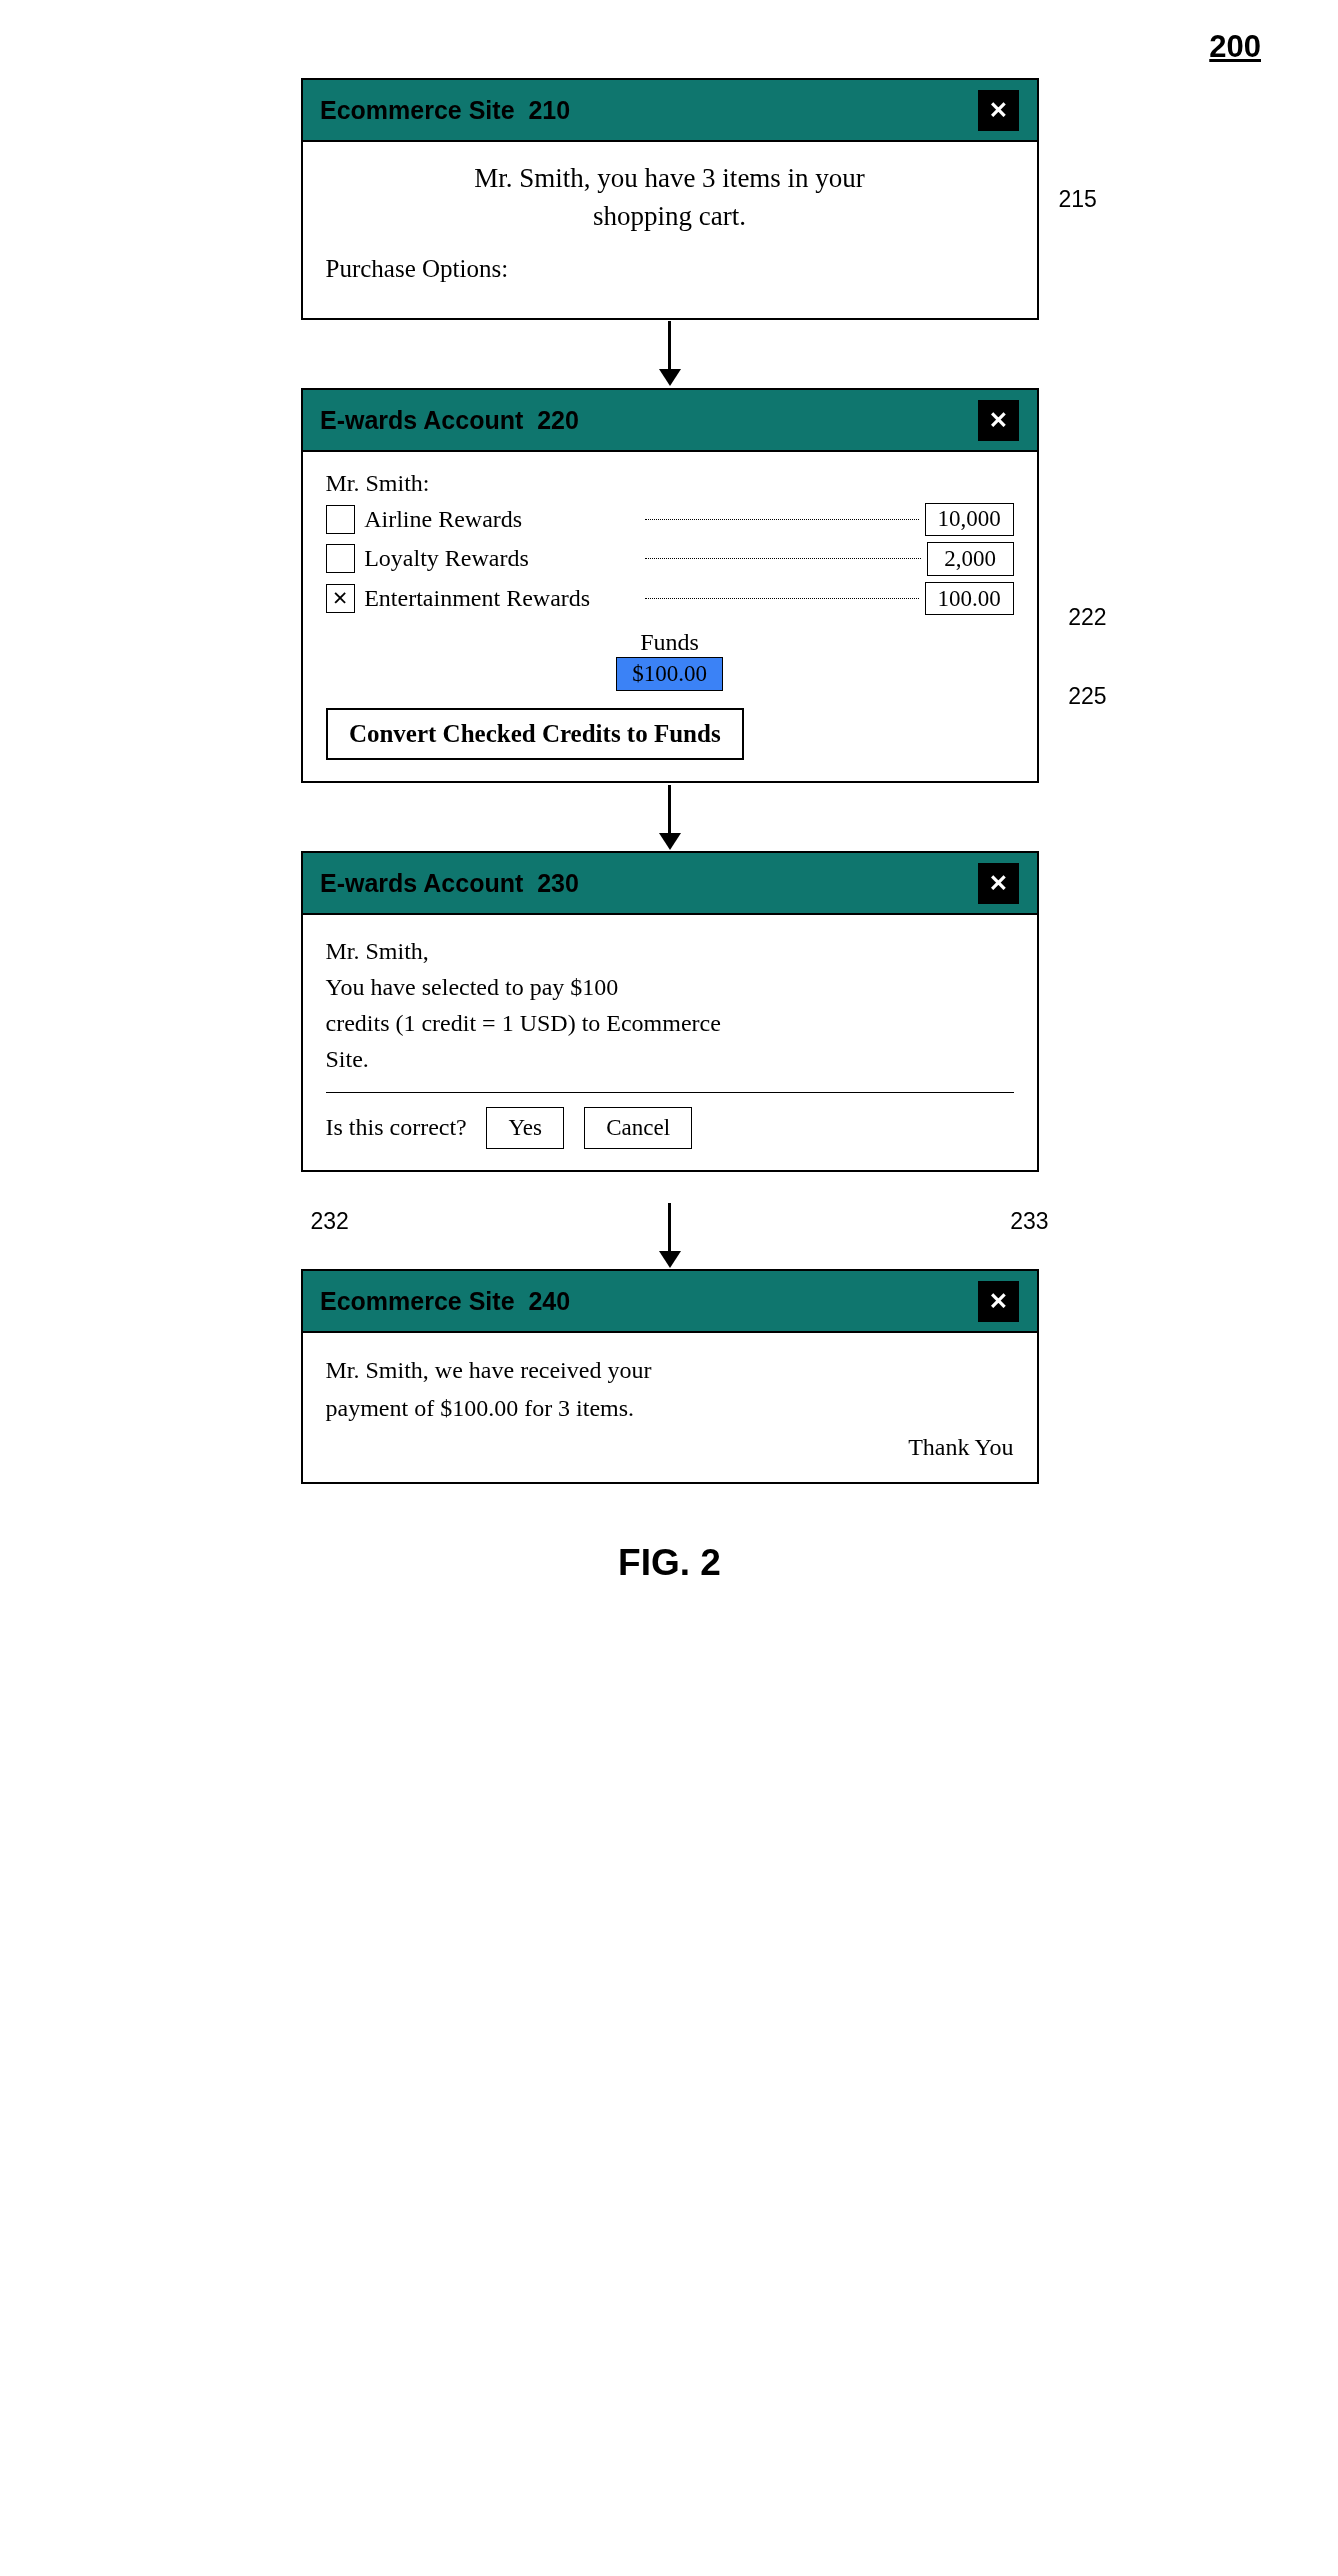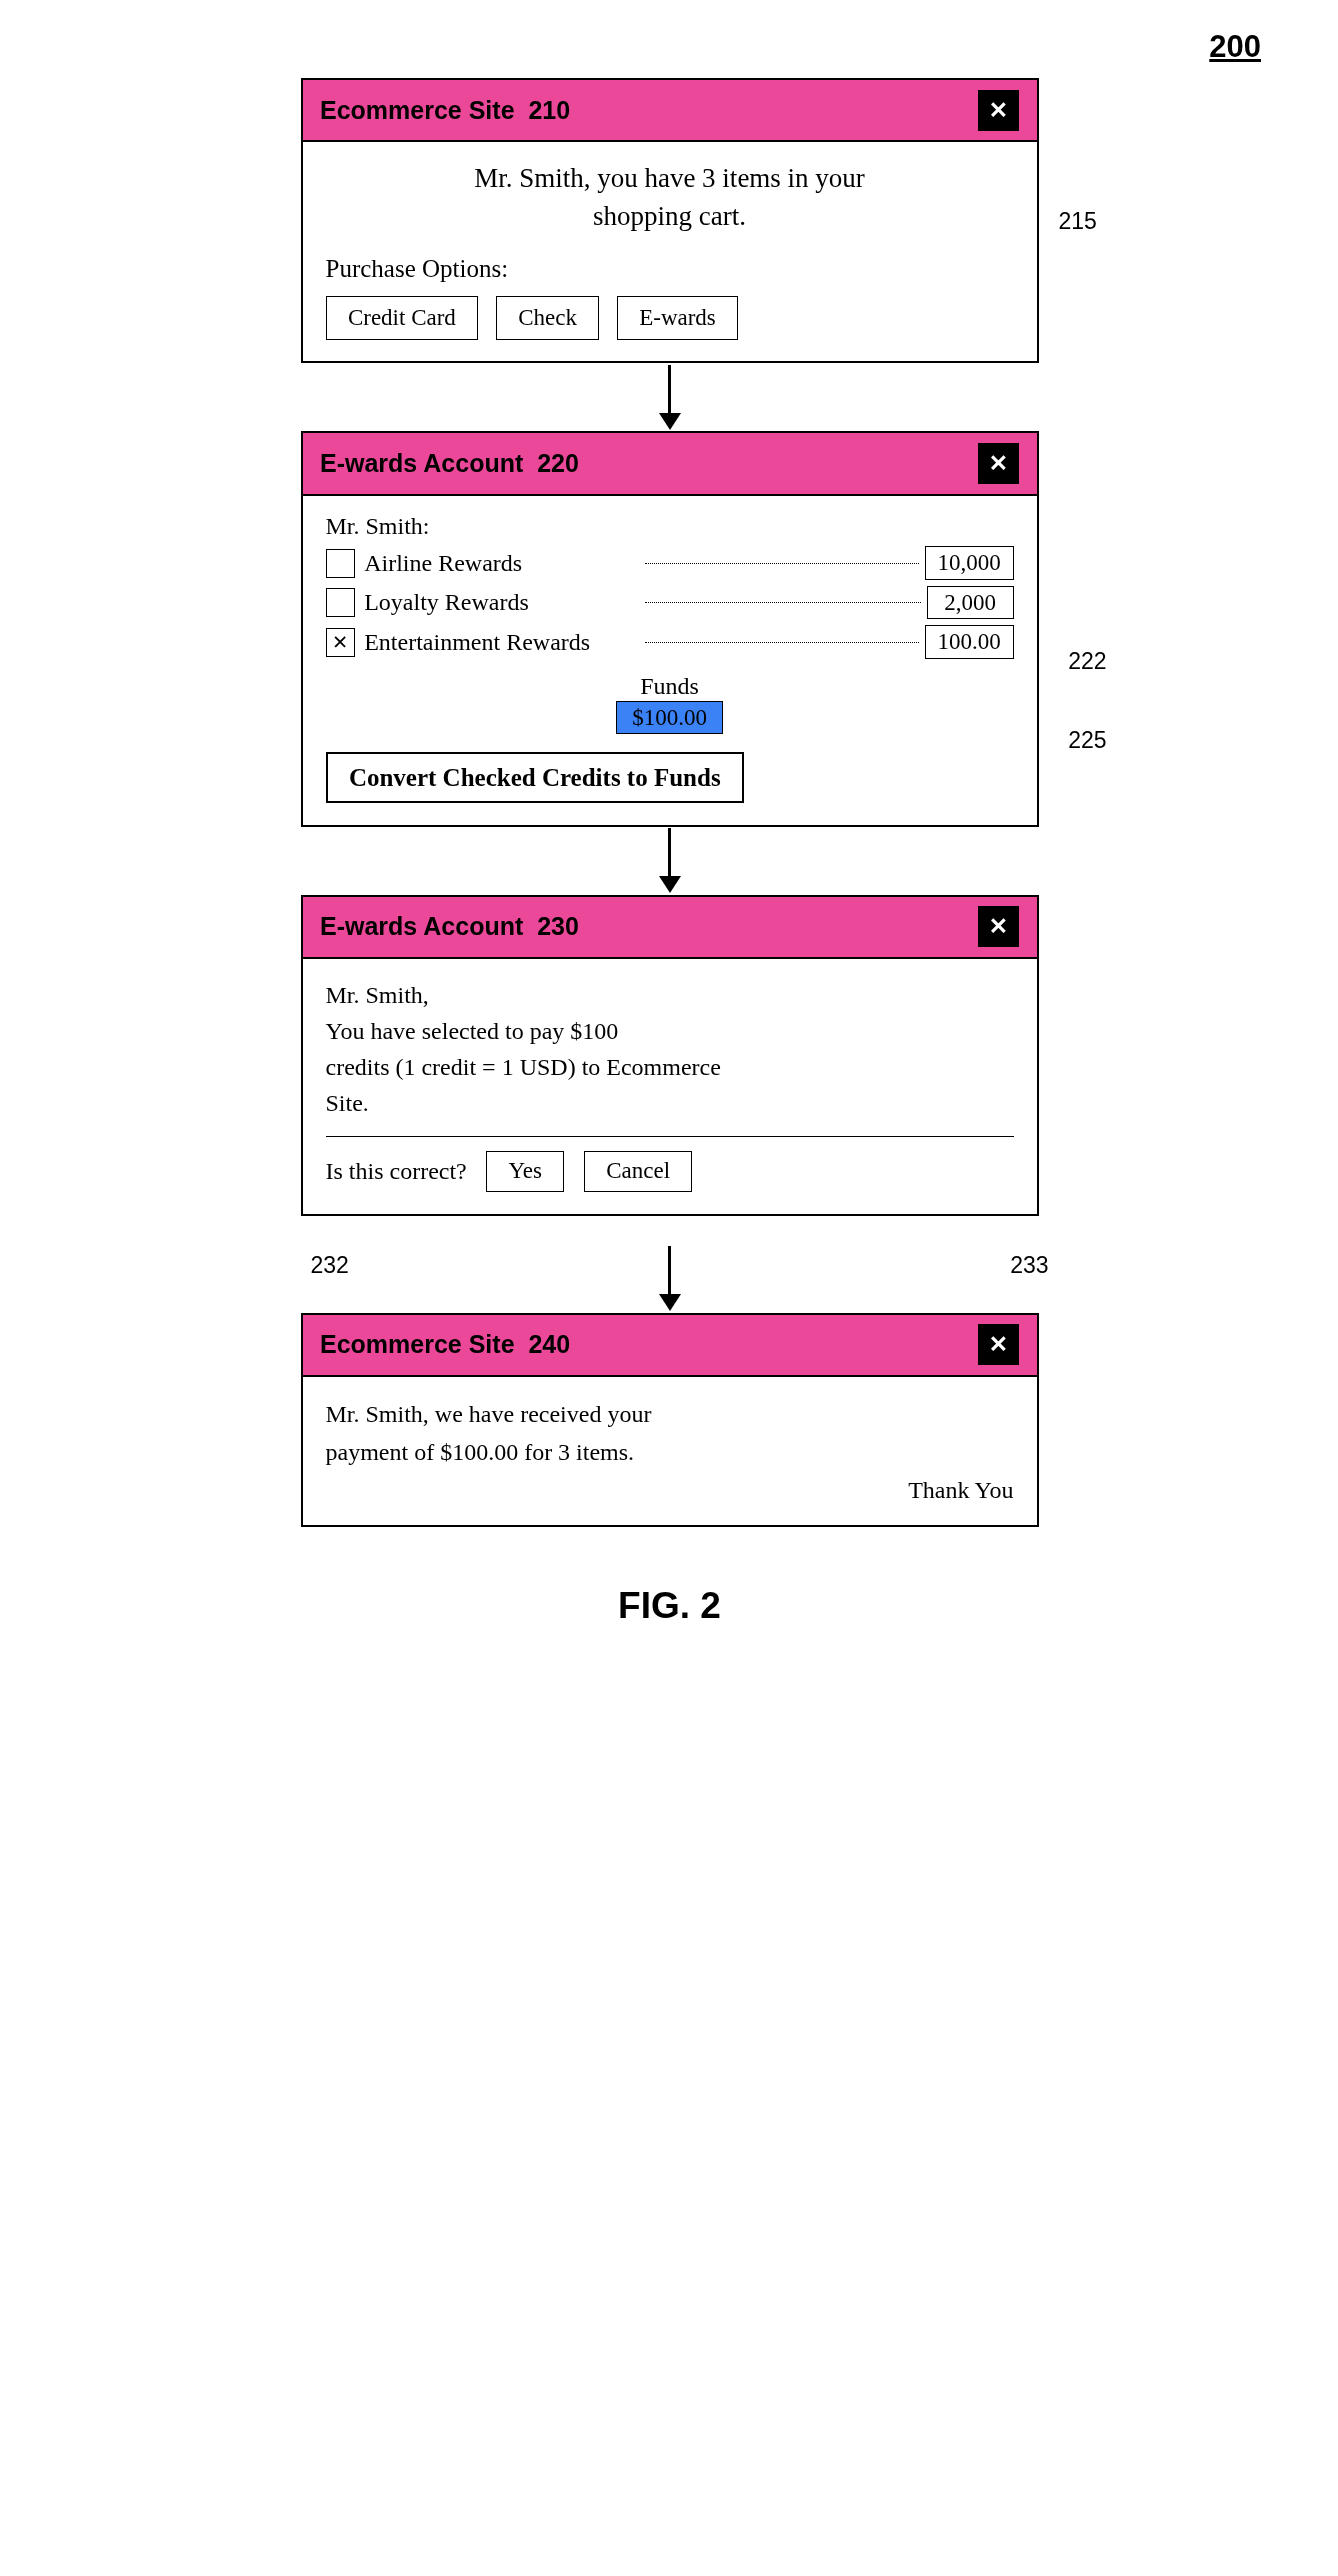--- a/index.html
+++ b/index.html
@@ -38,21 +38,21 @@
 
     
     .panel {
       border: 2.9px solid #000;
       width: 738px;
       background: #fff;
       position: relative;
     }
 
     .panel-header {
-      background: #ec4899;
+      background: #0f766e;
       border-bottom: 2.9px solid #000;
       padding: 9.7px 17.5px;
       display: flex;
       align-items: center;
       justify-content: space-between;
     }
 
     .panel-header-title {
       font-size: 25px;
       font-weight: bold;
@@ -311,25 +311,20 @@
           <span>Ecommerce Site</span>&nbsp;&nbsp;<span>210</span>
         </span>
         <div class="x-box">✕</div>
       </div>
       <div class="panel-body">
         <div class="shopping-message">
           <span>Mr. Smith, you have 3 items in your</span><br>
           <span>shopping cart.</span>
         </div>
         <div class="purchase-options-label">Purchase Options:</div>
-        <div class="purchase-buttons">
-          <button class="btn-payment">Credit Card</button>
-          <button class="btn-payment">Check</button>
-          <button class="btn-payment">E-wards</button>
-        </div>
       </div>
     </div>
     <div class="callout-label" style="right: 9.7px; top: 50%; transform: translateY(-50%);">215</div>
   </div>
 
   <div class="arrow-down">
     <div class="arrow-line"></div>
     <div class="arrow-head"></div>
   </div>
 

